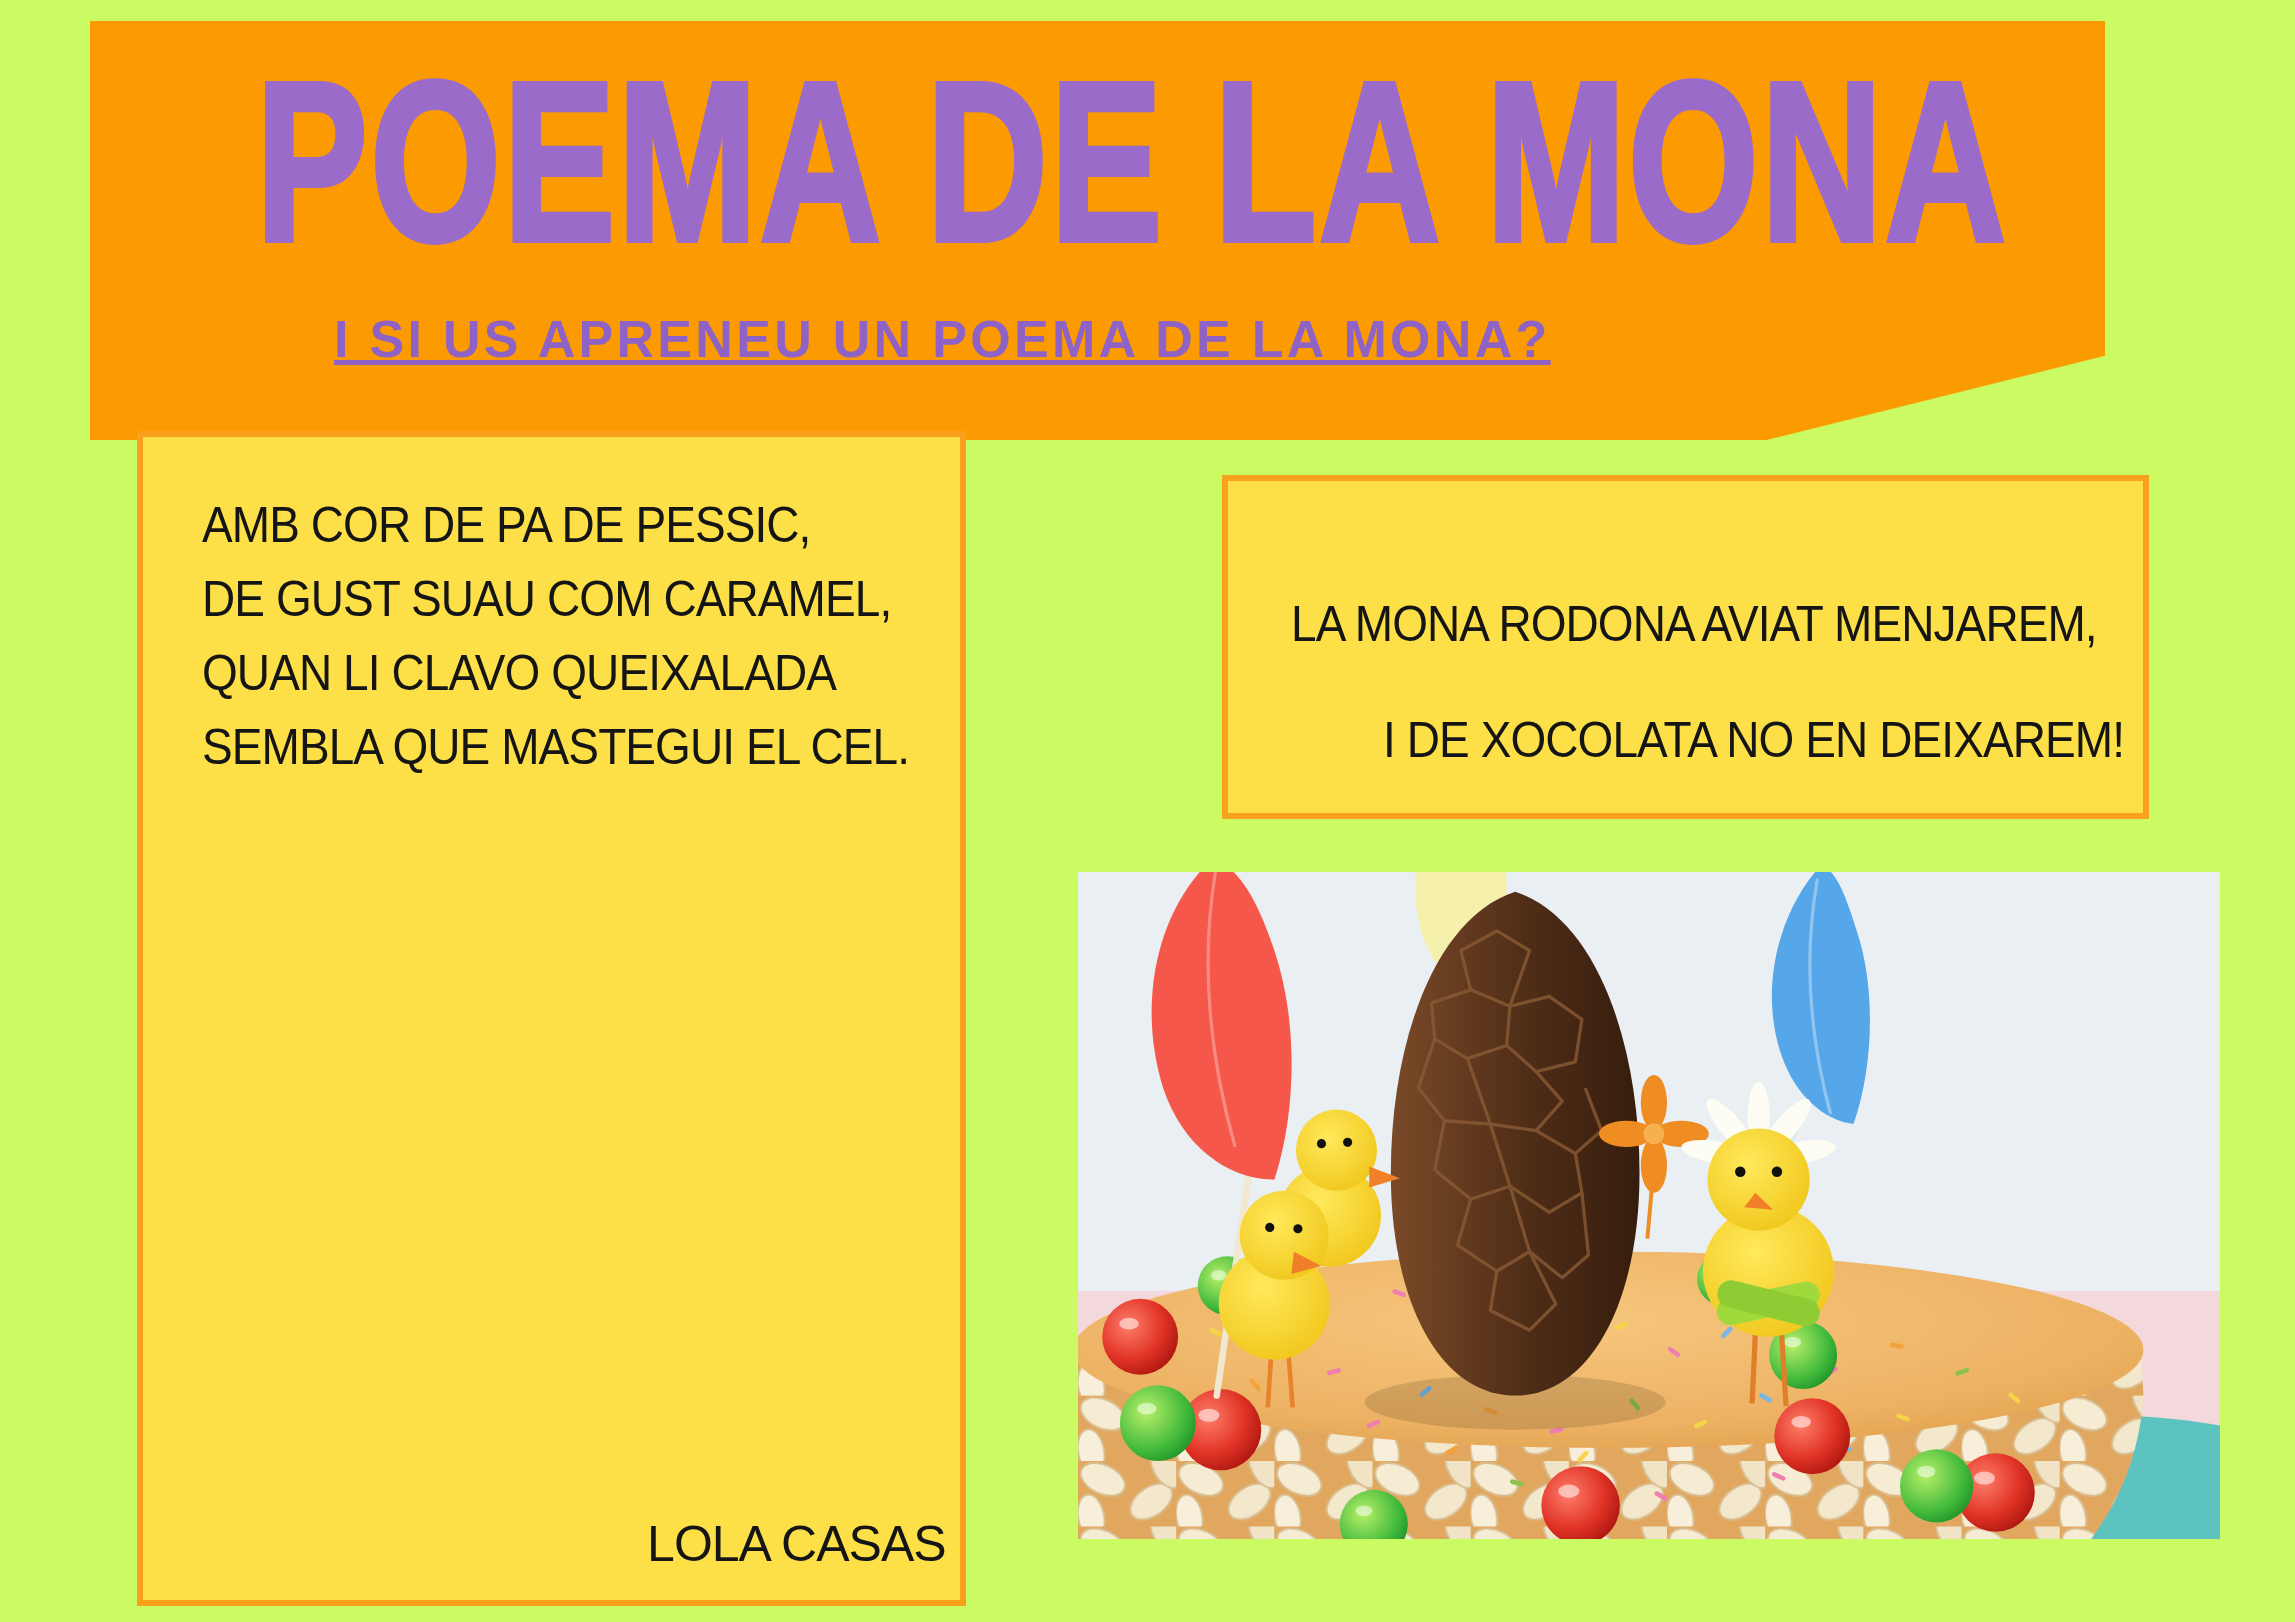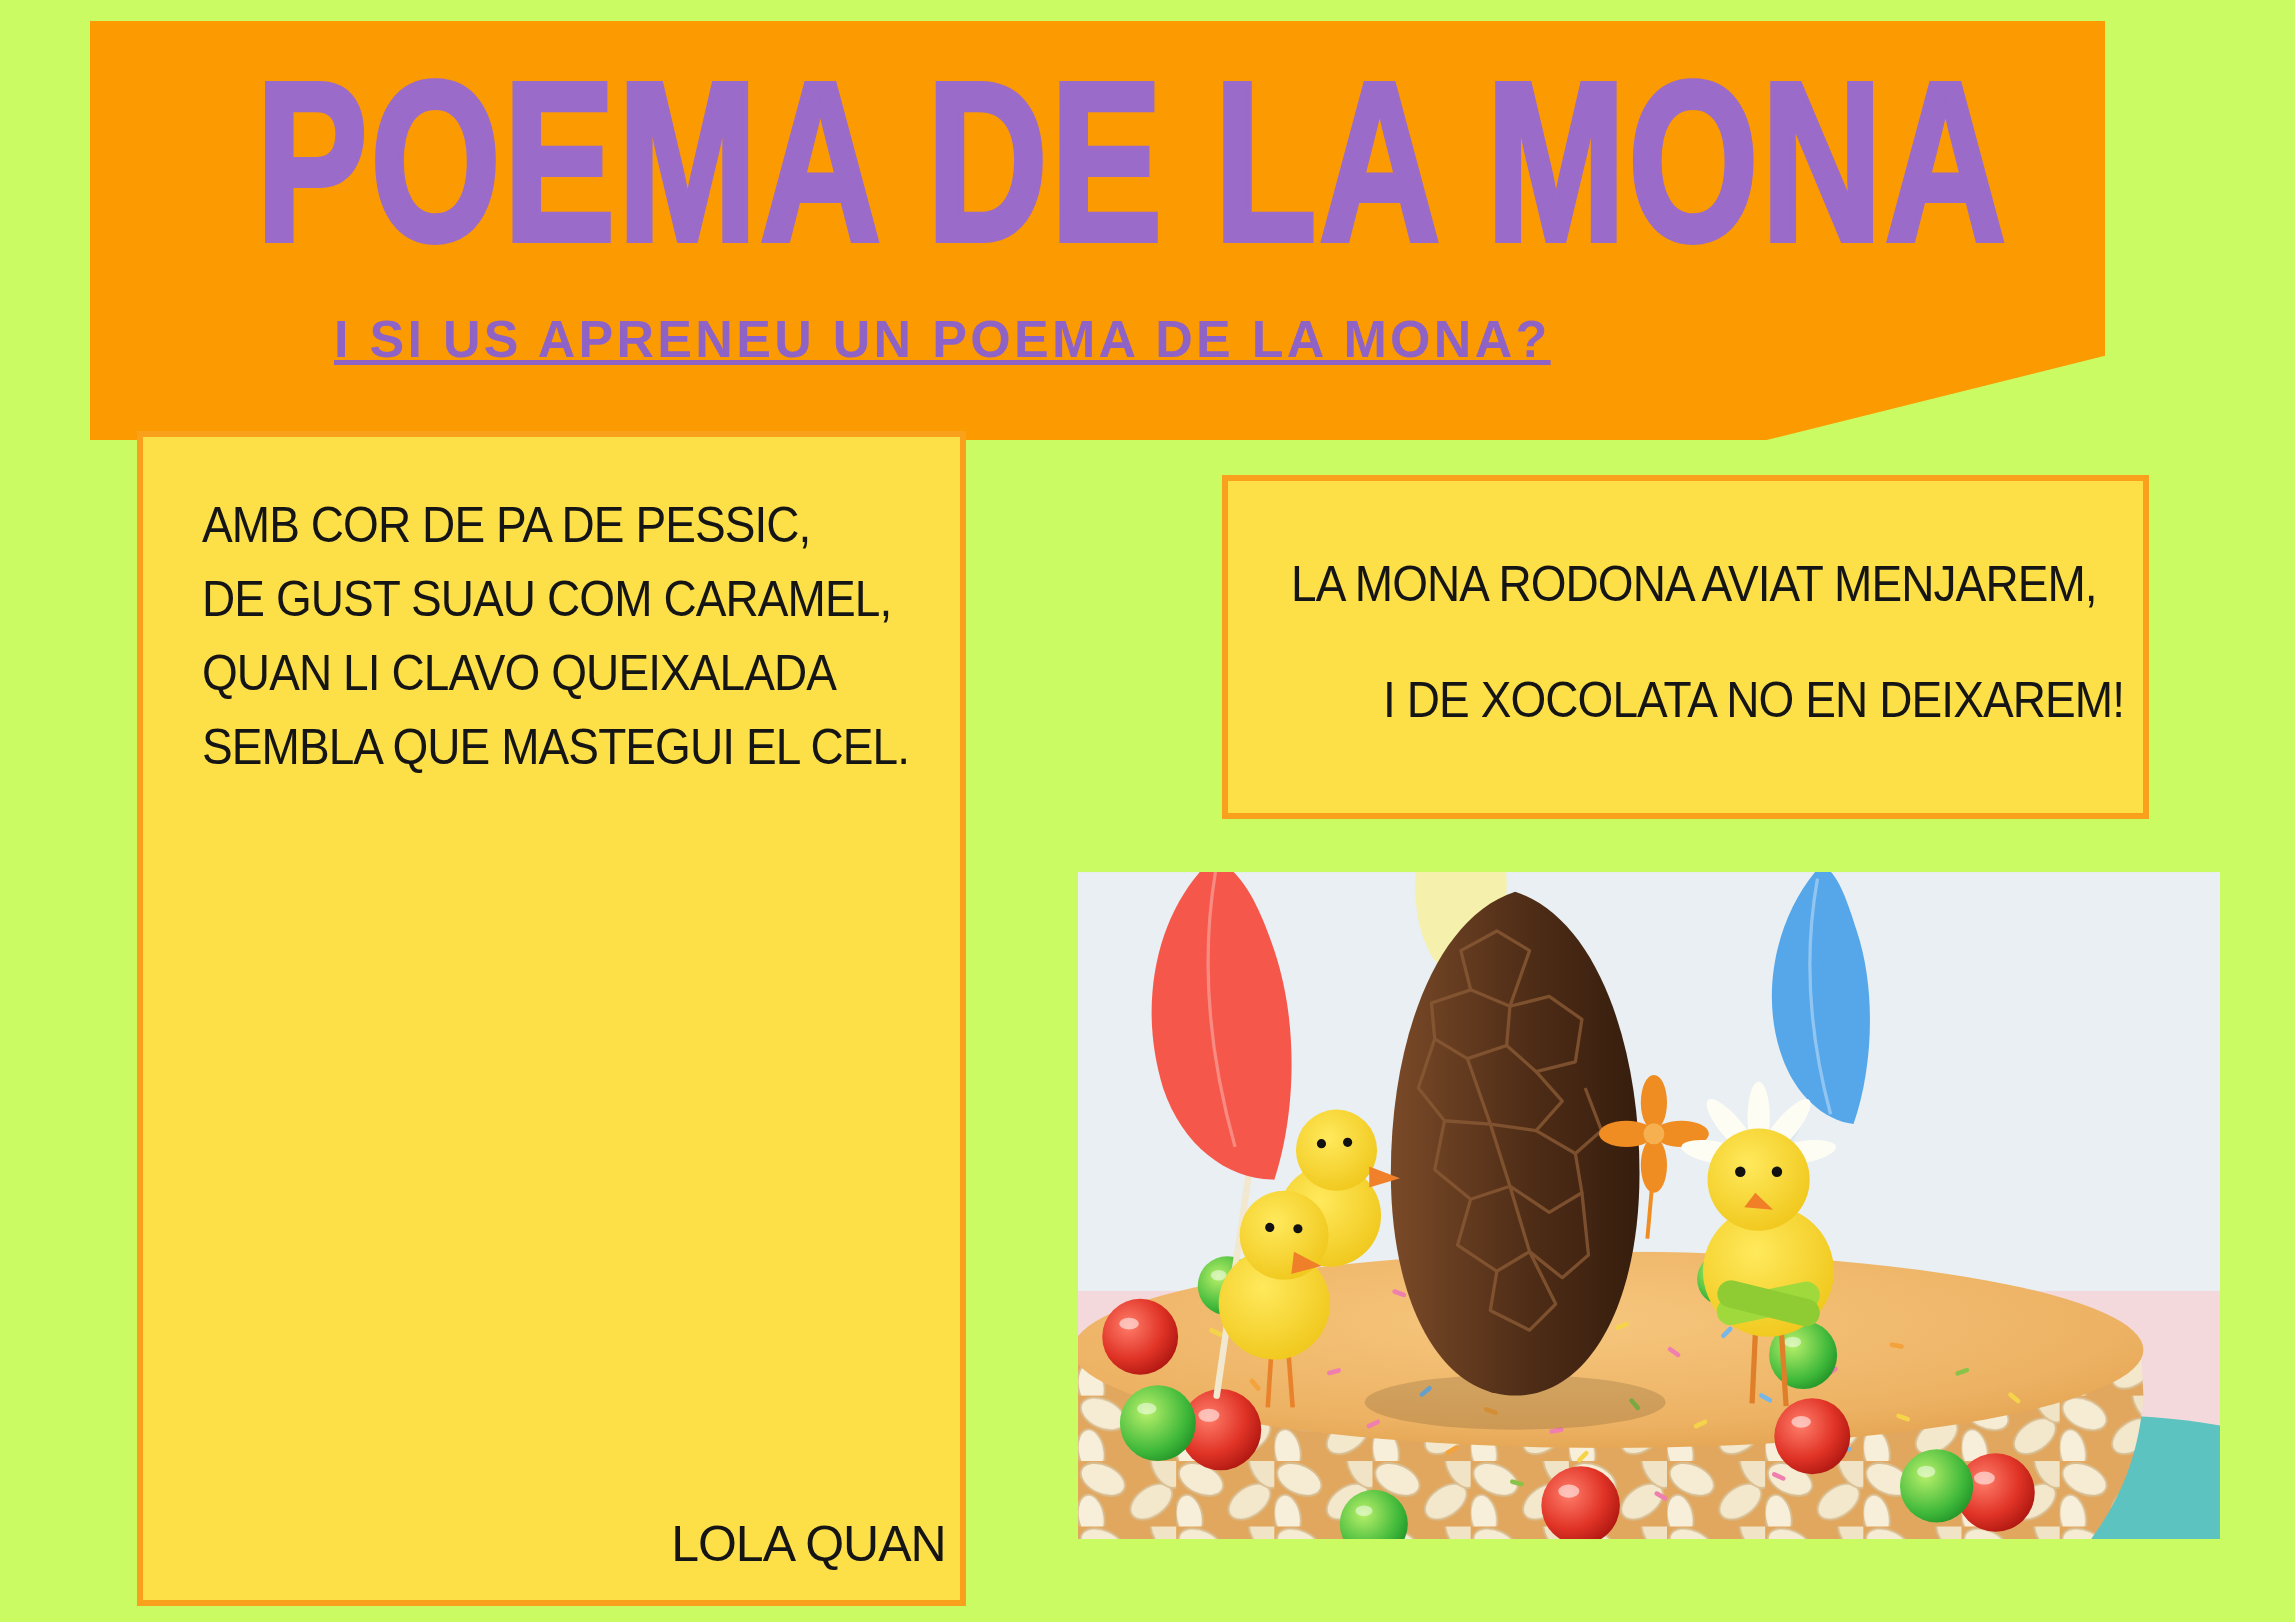--- a/index.html
+++ b/index.html
@@ -17,21 +17,21 @@
 
   
   .wbox{position:absolute;background:#fde047;border:6.5px solid #F9A11C;box-sizing:border-box;}
   #poem-box{left:137px;top:431px;width:829px;height:1175px;}
   #poem{padding:51px 19.6px 0 59px;}
   .stanza{margin:0 0 37px 0;}
   .pline{font-size:50px;line-height:74px;letter-spacing:-1px;color:#151515;white-space:nowrap;
          transform:scaleX(.92);transform-origin:left center;}
   #author{position:absolute;right:14.4px;bottom:27.5px;font-size:50px;letter-spacing:-1px;color:#151515;}
 
-  #quote-box{left:1222px;top:475px;width:927px;height:344px;padding-top:66px;}
+  #quote-box{left:1222px;top:475px;width:927px;height:344px;padding-top:106px;}
   #quote-box .pline{margin-left:63px;}
   #quote-box .pline.l2{margin-left:155px;margin-top:42px;}
 
   
   #photo{position:absolute;left:1078px;top:872px;width:1142px;height:667px;overflow:hidden;}
   #photo svg{display:block;}
 </style>
 </head>
 <body>
 
@@ -44,21 +44,21 @@
 
   <div id="poem-box" class="wbox">
     <div id="poem">
       <div class="stanza">
         <div class="pline">AMB COR DE PA DE PESSIC,</div>
         <div class="pline">DE GUST SUAU COM CARAMEL,</div>
         <div class="pline">QUAN LI CLAVO QUEIXALADA</div>
         <div class="pline">SEMBLA QUE MASTEGUI EL CEL.</div>
       </div>
     </div>
-    <div id="author">LOLA QUAN</div>
+    <div id="author">LOLA CASAS</div>
   </div>
 
   <div id="quote-box" class="wbox">
     <div class="pline l1">LA MONA RODONA AVIAT MENJAREM,</div>
     <div class="pline l2">I DE XOCOLATA NO EN DEIXAREM!</div>
   </div>
 
   <div id="photo">
     <svg width="1142" height="667" viewBox="0 0 1745 1019" xmlns="http://www.w3.org/2000/svg">
       <defs>

